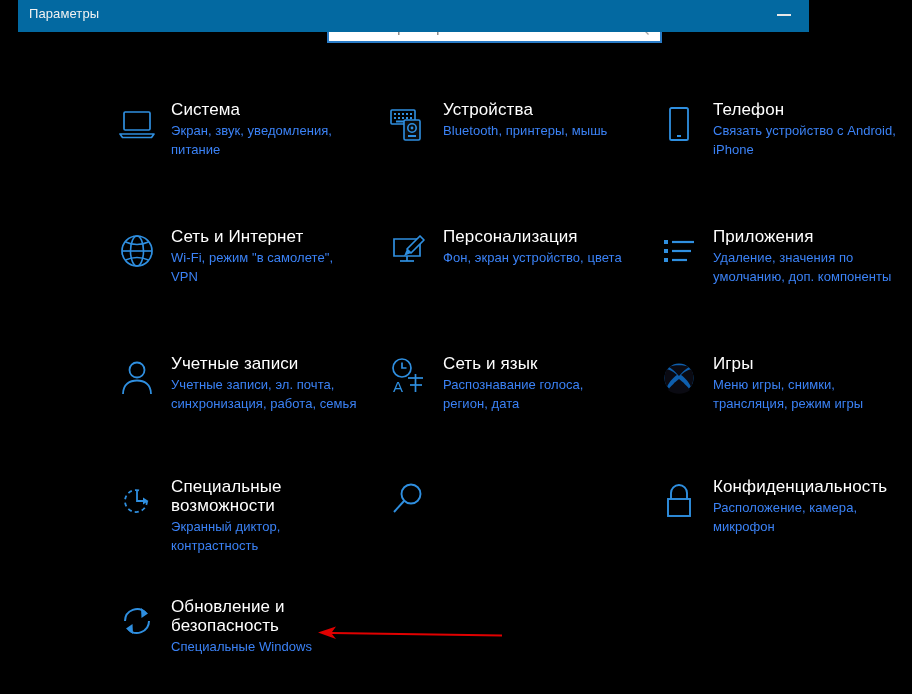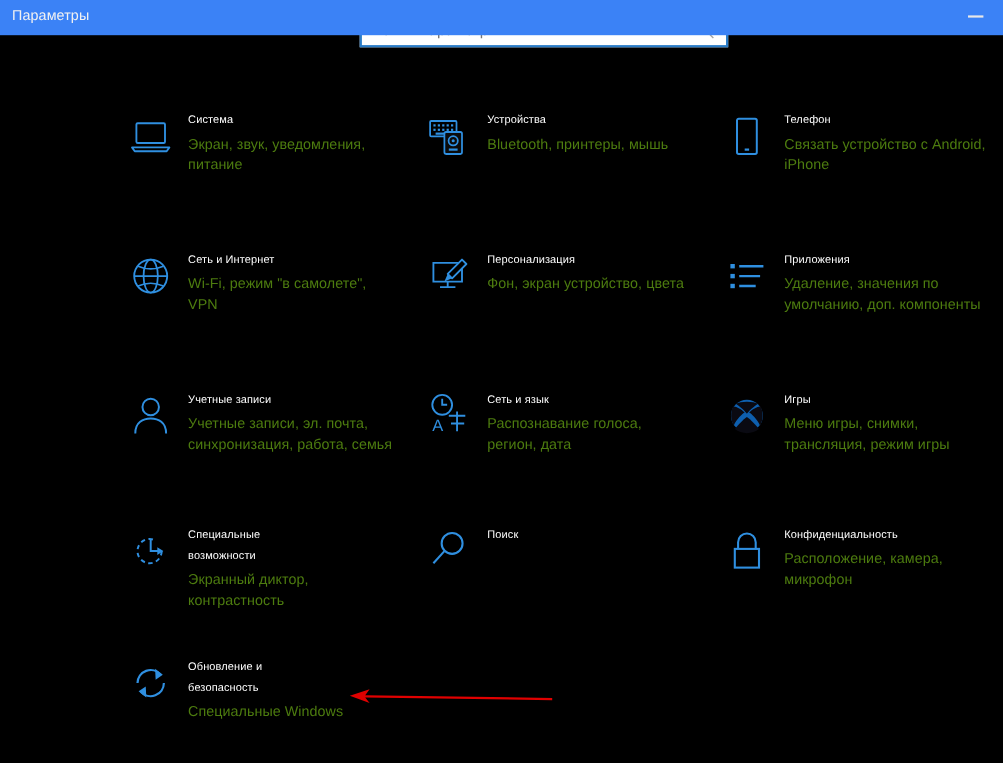--- a/index.html
+++ b/index.html
@@ -13,24 +13,24 @@
 
   body {
     font-family: "Liberation Sans", sans-serif;
     color: #ffffff;
     position: relative;
   }
 
   
   #titlebar {
     position: absolute;
-    top: 0; left: 0;
-    width: 912px;
+    top: 0; left: 18px;
+    width: 791px;
     height: 32px;
-    background: #3b82f6;
+    background: #0369a1;
     z-index: 20;
   }
 
   #app-title {
     position: absolute;
     left: 11px;
     top: 6px;
     font-size: 13px;
     color: #f2f2f2;
     letter-spacing: 0.1px;
@@ -107,32 +107,32 @@
   .cat-icon svg { display: block; }
 
   .cat-text {
     position: absolute;
     left: 58px;
     top: 0px;
     width: 230px;
   }
 
   .cat-title {
-    font-size: 10px;
+    font-size: 17px;
     font-weight: normal;
     color: #ffffff;
     line-height: 19px;
     letter-spacing: 0.1px;
     white-space: pre-line;
   }
 
   .cat-desc {
     margin-top: 2px;
     font-size: 13px;
-    color: #4d7c0f;
+    color: #3b82f6;
     line-height: 19px;
     letter-spacing: 0.05px;
     white-space: pre-line;
   }
 
   
   .col1 { left: 113px; }
   .col2 { left: 385px; }
   .col3 { left: 655px; }
 
@@ -354,21 +354,20 @@
   </div>
 
   <div class="category col2 row4">
     <div class="cat-icon">
       <svg viewBox="0 0 48 48" width="48" height="48">
         <circle cx="26" cy="17" r="9.5" fill="none" stroke="#2f8fe0" stroke-width="1.9"></circle>
         <line x1="19" y1="24" x2="9" y2="35" stroke="#2f8fe0" stroke-width="1.9"></line>
       </svg>
     </div>
     <div class="cat-text">
-      <div class="cat-title">Поиск</div>
     </div>
   </div>
 
   <div class="category col3 row4">
     <div class="cat-icon">
       <svg viewBox="0 0 48 48" width="48" height="48">
         <path d="M16 22 V16 A8 8 0 0 1 32 16 V22" fill="none" stroke="#2f8fe0" stroke-width="1.9"></path>
         <rect x="13" y="22" width="22" height="17" fill="none" stroke="#2f8fe0" stroke-width="1.9"></rect>
       </svg>
     </div>

